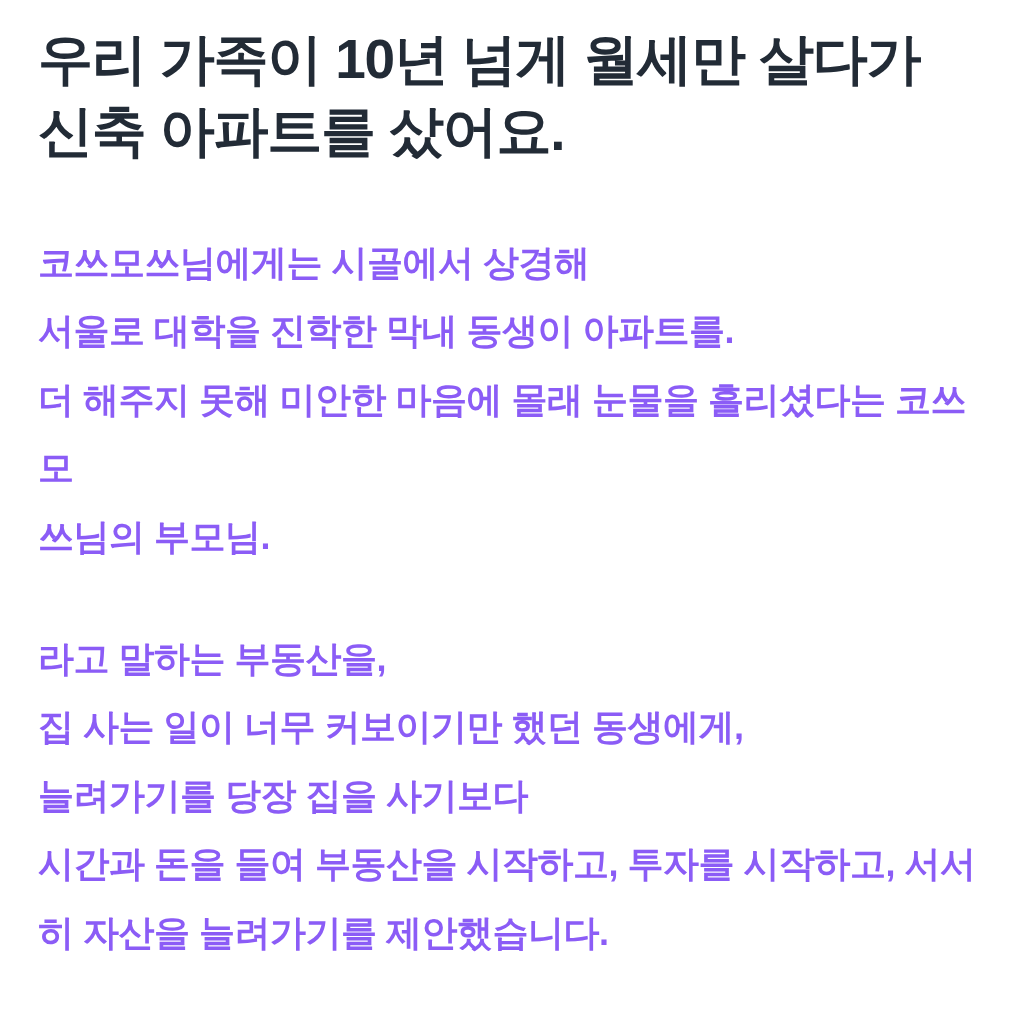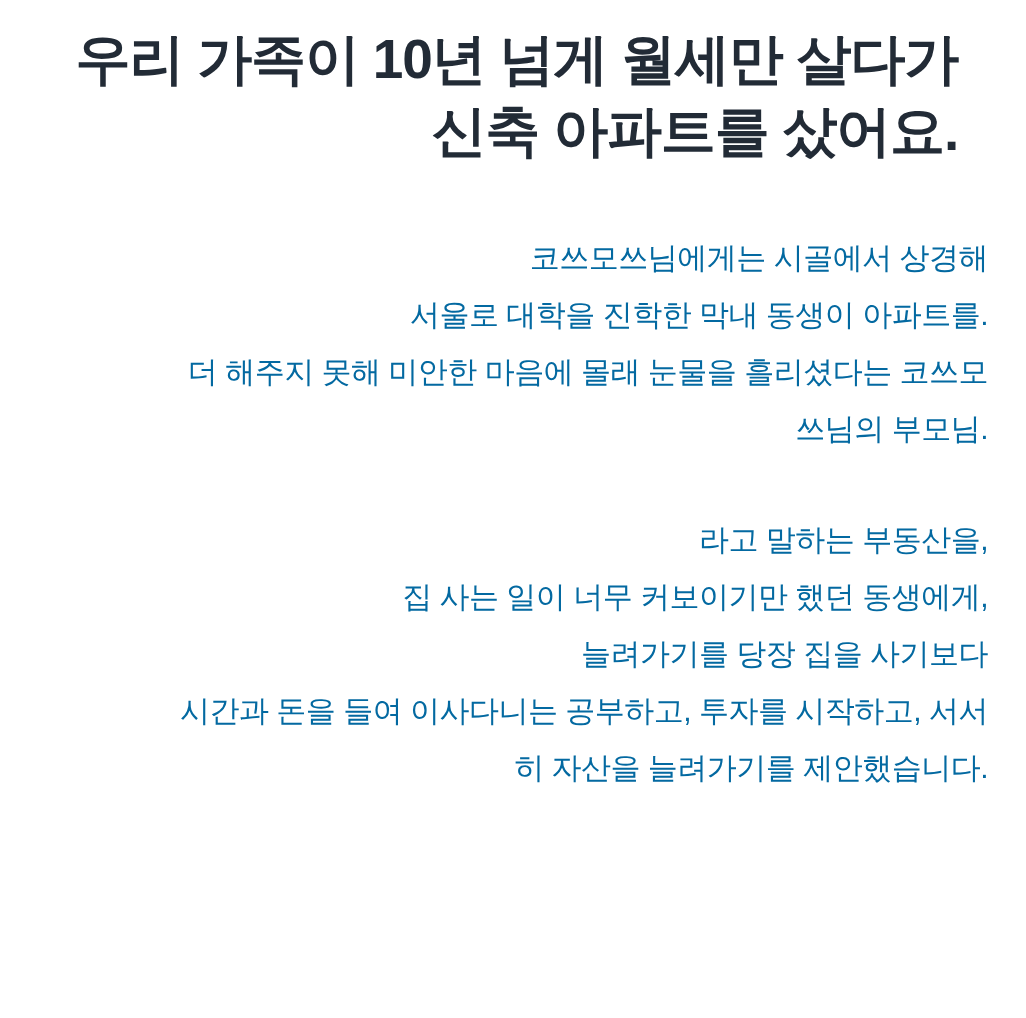--- a/index.html
+++ b/index.html
@@ -14,39 +14,38 @@
     font-family: "Liberation Sans", "DejaVu Sans", sans-serif;
     color: #2b3440;
     overflow: hidden;
   }
   .page {
     position: relative;
     width: 1026px;
     height: 1018px;
     box-sizing: border-box;
     padding: 18px 38px 0 38px;
-    text-align: right;
   }
   .headline {
     font-size: 55px;
     line-height: 1.30;
     font-weight: 700;
     letter-spacing: -1.2px;
     color: #222b36;
     margin: 0;
     padding-top: 6px;
     max-width: 920px;
     word-break: keep-all;
   }
   .body-block {
     margin-top: 62px;
-    font-size: 30px;
+    font-size: 36px;
     line-height: 1.90;
-    font-weight: 400;
-    color: #0369a1;
+    font-weight: 700;
+    color: #8b5cf6;
     letter-spacing: -0.5px;
     max-width: 960px;
   }
   .para + .para {
     margin-top: 54px;
   }
   .line {
     display: block;
     white-space: pre-wrap;
   }
@@ -64,18 +63,18 @@
       <span class="line">코쓰모쓰님에게는 시골에서 상경해</span>
       <span class="line">서울로 대학을 진학한 막내 동생이 아파트를.</span>
       <span class="line">더 해주지 못해 미안한 마음에 몰래 눈물을 흘리셨다는 코쓰모</span>
       <span class="line">쓰님의 부모님.</span>
     </div>
 
     <div class="para">
       <span class="line">라고 말하는 부동산을,</span>
       <span class="line">집 사는 일이 너무 커보이기만 했던 동생에게,</span>
       <span class="line">늘려가기를 당장 집을 사기보다</span>
-      <span class="line">시간과 돈을 들여 이사다니는 공부하고, 투자를 시작하고, 서서</span>
+      <span class="line">시간과 돈을 들여 부동산을 시작하고, 투자를 시작하고, 서서</span>
       <span class="line">히 자산을 늘려가기를 제안했습니다.</span>
     </div>
 
   </div>
 </div>
 
 </body></html>

